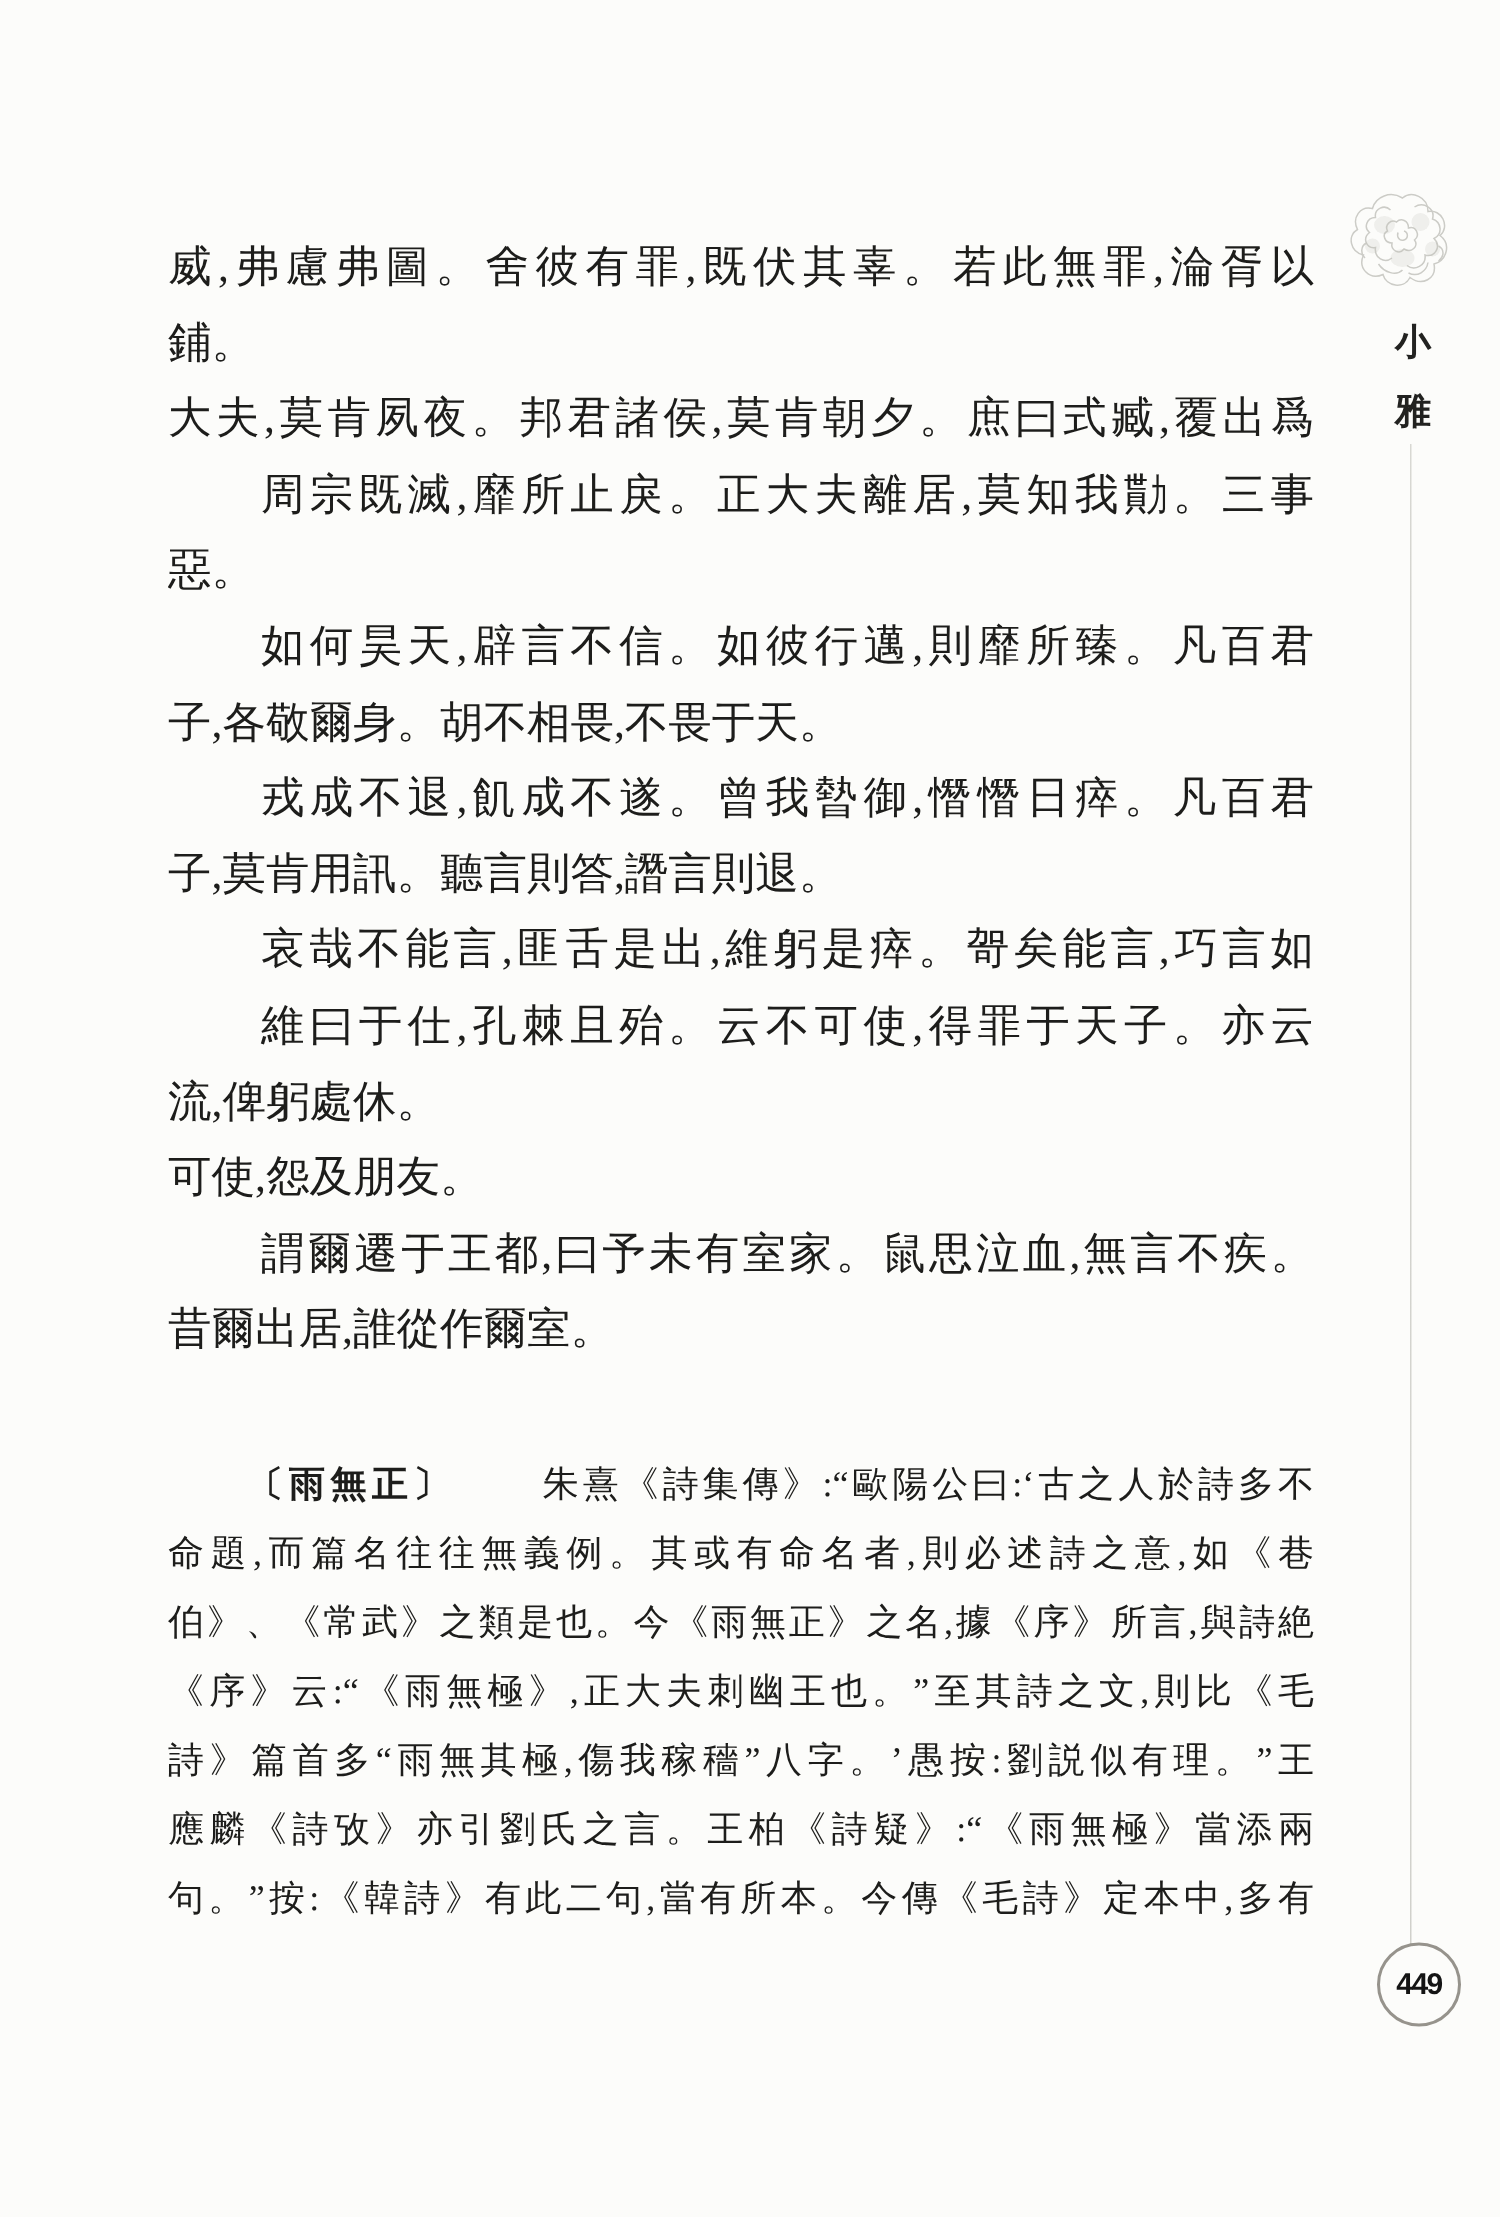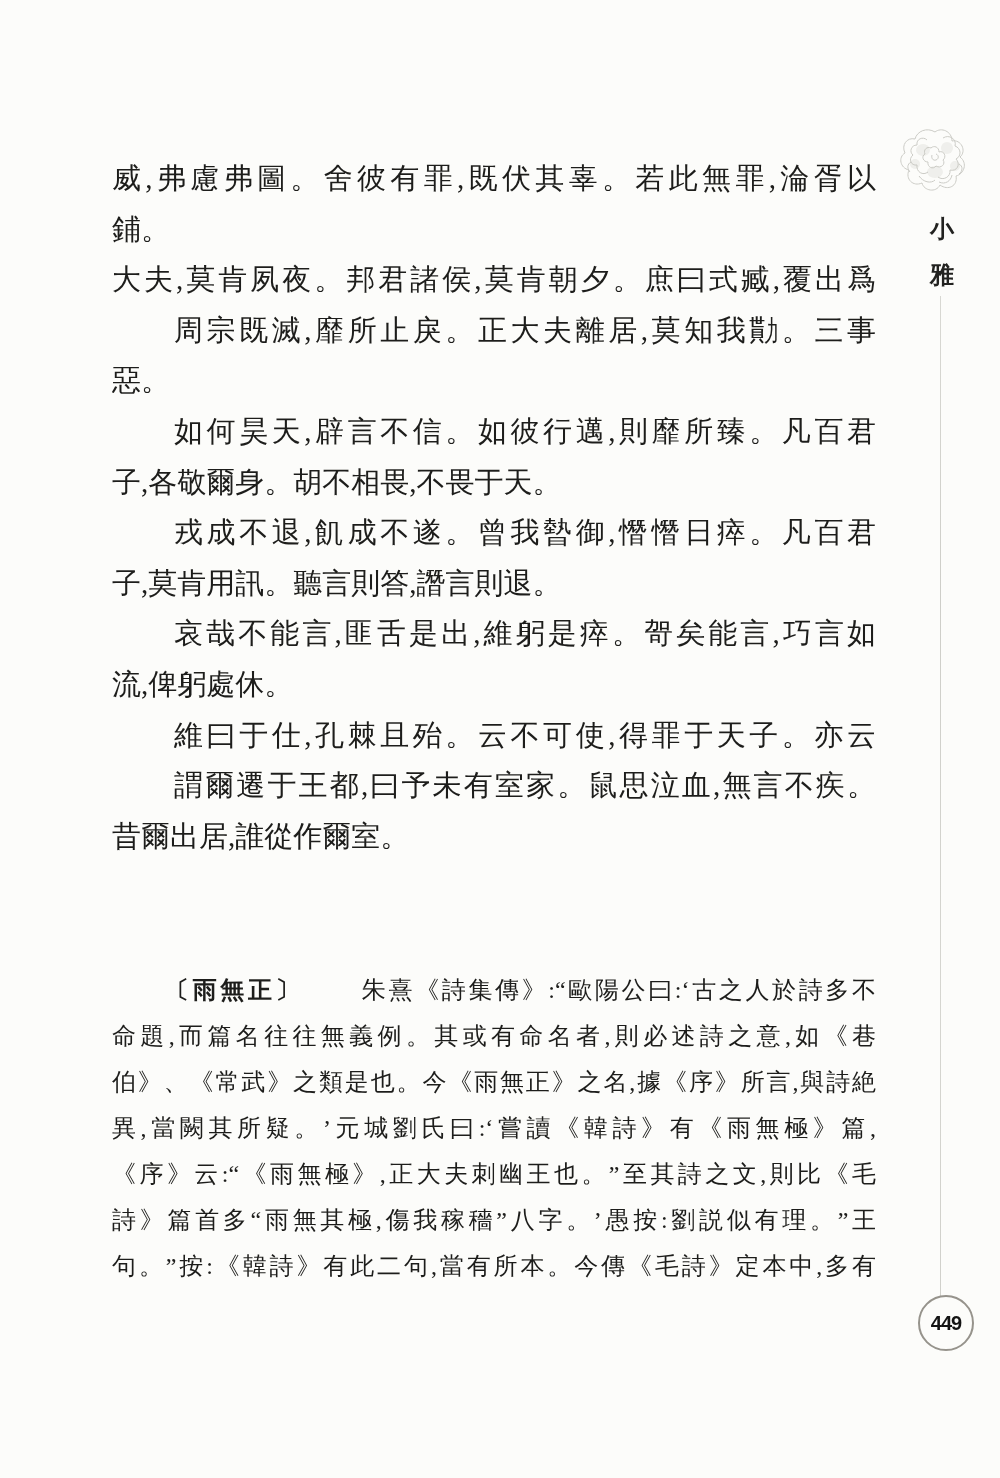--- a/index.html
+++ b/index.html
@@ -112,44 +112,45 @@
       <div class="line indent fill">如何昊天,辟言不信。如彼行邁,則靡所臻。凡百君</div>
 
       <div class="line end">子,各敬爾身。胡不相畏,不畏于天。</div>
 
       <div class="line indent fill">戎成不退,飢成不遂。曾我暬御,憯憯日瘁。凡百君</div>
 
       <div class="line end">子,莫肯用訊。聽言則答,譖言則退。</div>
 
       <div class="line indent fill">哀哉不能言,匪舌是出,維躬是瘁。哿矣能言,巧言如</div>
 
+      <div class="line indent fill">維曰于仕,孔棘且殆。云不可使,得罪于天子。亦云</div>
+
       <div class="line end">流,俾躬處休。</div>
 
-      <div class="line indent fill">維曰于仕,孔棘且殆。云不可使,得罪于天子。亦云</div>
-
+      <div class="line end">可使,怨及朋友。</div>
 
       <div class="line indent fill">謂爾遷于王都,曰予未有室家。鼠思泣血,無言不疾。</div>
 
       <div class="line end">昔爾出居,誰從作爾室。</div>
     </div>
 
   <div class="commentary">
     <div class="line fill">
       <span class="c-head">〔雨無正〕</span><span class="c-gap"></span><span>朱熹《詩集傳》:“歐陽公曰:‘古之人於詩多不</span>
     </div>
     <div>
 
         <div class="line fill">命題,而篇名往往無義例。其或有命名者,則必述詩之意,如《巷</div>
 
         <div class="line fill">伯》、《常武》之類是也。今《雨無正》之名,據《序》所言,與詩絶</div>
 
-        <div class="line fill">異,當闕其所疑。’元城劉氏曰:‘嘗讀《韓詩》有《雨無極》篇,</div>
 
         <div class="line fill">《序》云:“《雨無極》,正大夫刺幽王也。”至其詩之文,則比《毛</div>
 
         <div class="line fill">詩》篇首多“雨無其極,傷我稼穡”八字。’愚按:劉説似有理。”王</div>
 
+        <div class="line fill">應麟《詩攷》亦引劉氏之言。王柏《詩疑》:“《雨無極》當添兩</div>
 
         <div class="line fill">句。”按:《韓詩》有此二句,當有所本。今傳《毛詩》定本中,多有</div>
       </div>
   </div>
 
 </div>
 
 </body></html>

